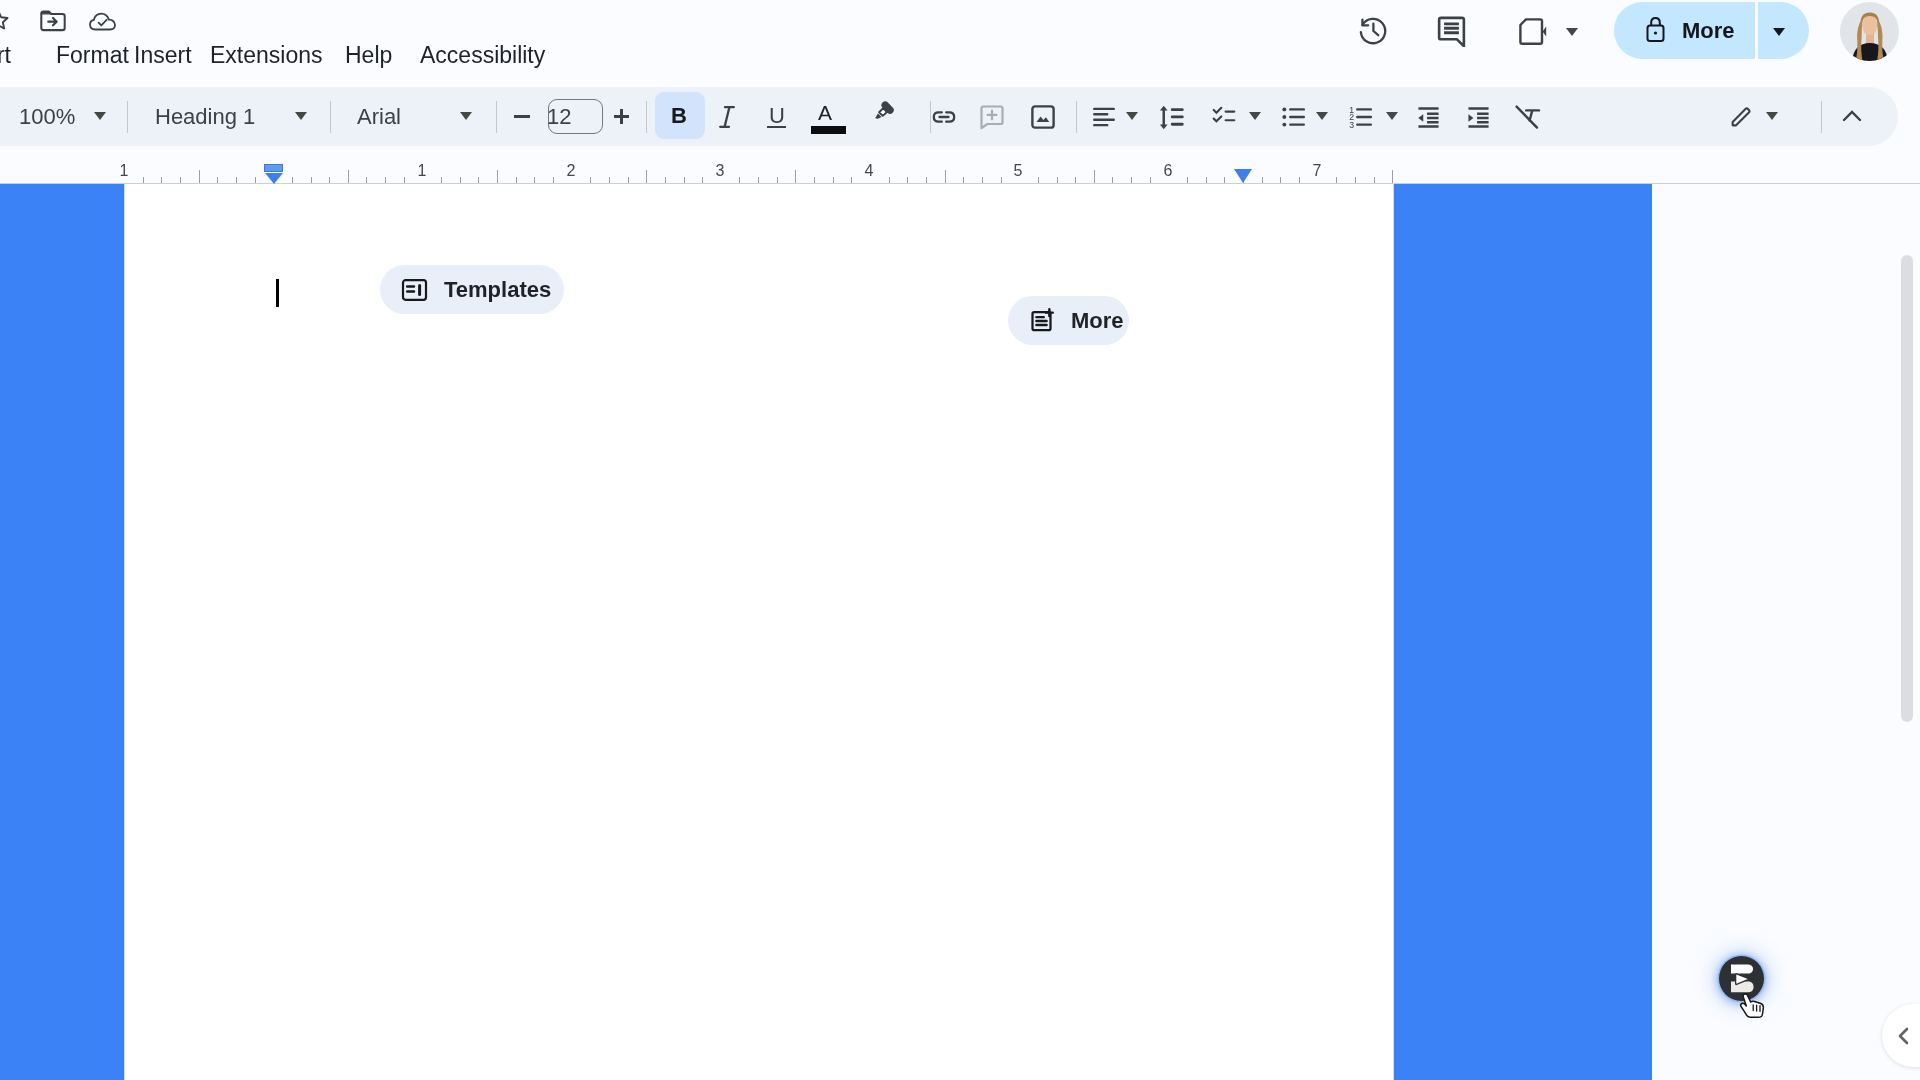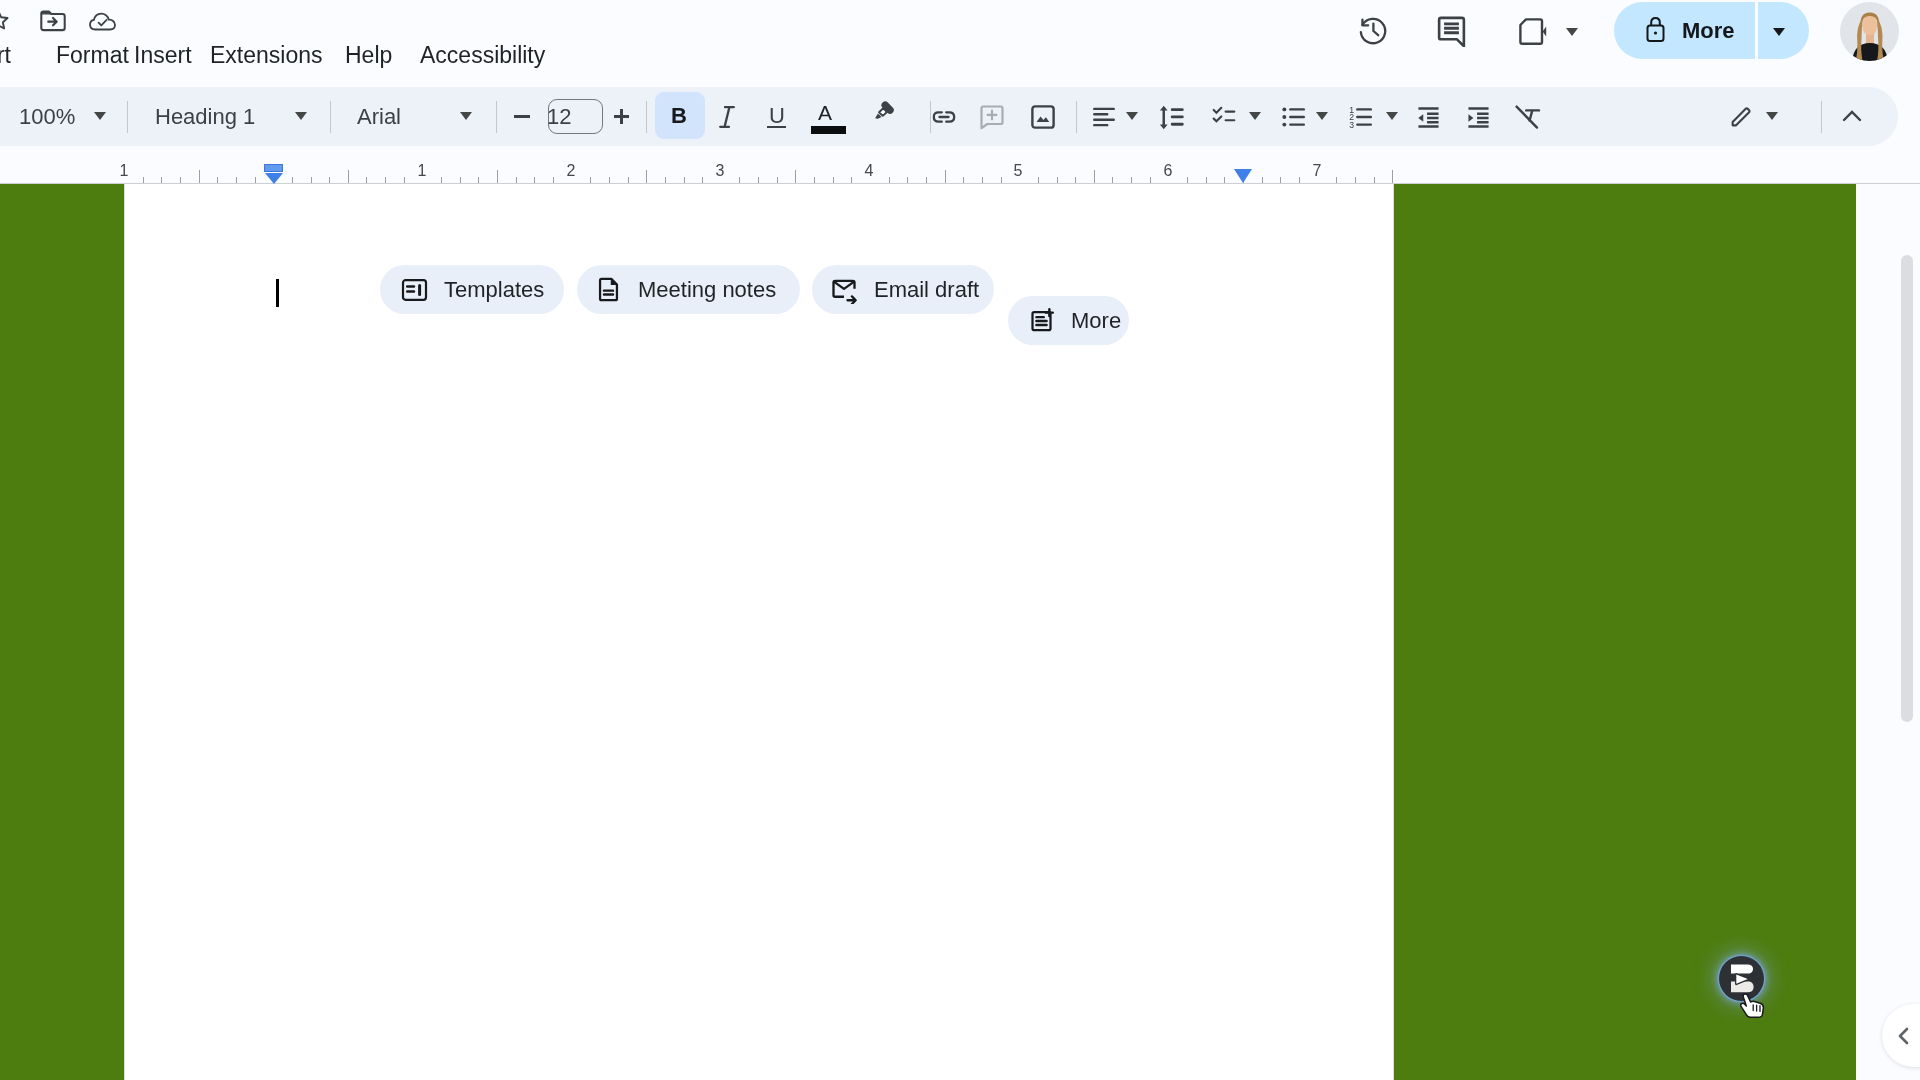--- a/index.html
+++ b/index.html
@@ -16,21 +16,21 @@
   .tsep { position:absolute; top:101px; width:1px; height:32px; background:#c3c7cc; }
   .ttext { position:absolute; top:104px; font-size:22px; color:#3d4145; }
   .arr { position:absolute; width:0; height:0; border-left:6.5px solid transparent;
     border-right:6.5px solid transparent; border-top:8px solid #444746; }
   
   #ruler { position:absolute; left:0; top:146px; width:1920px; height:38px; background:#fafcff; }
   #rline { position:absolute; left:0; top:183px; width:1920px; height:1px; background:#cdd1d6; }
   .tick { position:absolute; width:1px; background:#9aa0a6; }
   .rnum { position:absolute; top:162px; font-size:16px; color:#44474b; transform:translateX(-50%); }
   
-  #docarea { position:absolute; left:0; top:184px; width:1856px; height:896px; background:#4d7c0f; }
+  #docarea { position:absolute; left:0; top:184px; width:1652px; height:896px; background:#3b82f6;font-weight:bold; }
   #page { position:absolute; left:124px; top:0; width:1270px; height:896px; background:#ffffff;
     border-left:1px solid #d8dbdf; border-right:1px solid #d8dbdf; }
   .chip { position:absolute; top:81px; height:49px; background:#e9eff8; border-radius:24.5px;
     display:flex; align-items:center; font-size:22px; color:#1f2227; }
   .chip svg { flex:0 0 auto; }
   .chip span { margin-left:16px; }
   
   #scrollthumb { position:absolute; left:1901px; top:255px; width:12px; height:467px;
     background:#dbdde1; border-radius:6px; }
   #sidetab { position:absolute; left:1882px; top:1004px; width:76px; height:63px;
@@ -298,36 +298,20 @@
   <div id="docarea">
     <div id="page"></div>
     <div class="chip" style="left:380px; width:184px; padding-left:21px;">
       <svg width="27" height="24" viewBox="0 0 27 24" fill="none" stroke="#17191c" stroke-width="2.2" stroke-linejoin="round">
         <rect x="2" y="2.2" width="23" height="19.6" rx="2.5"></rect>
         <path d="M6.2 8.6 L13 8.6 M6.2 13.4 L13 13.4" stroke-width="2.5" stroke-linecap="round"></path>
         <path d="M18.6 7.6 L18.6 16.4" stroke-width="3" stroke-linecap="round"></path>
       </svg>
       <span>Templates</span>
     </div>
-    <div class="chip" style="left:577px; width:223px; padding-left:18px;">
-      <svg width="27" height="27" viewBox="0 0 24 24" fill="none" stroke="#17191c" stroke-width="2" stroke-linejoin="round">
-        <path d="M4.5 3.8 Q4.5 2.5 5.8 2.5 L14.5 2.5 L19.5 7.5 L19.5 20.2 Q19.5 21.5 18.2 21.5 L5.8 21.5 Q4.5 21.5 4.5 20.2 Z"></path>
-        <path d="M14 2.8 L14 8 L19.2 8 Z" fill="#17191c" stroke="none"></path>
-        <path d="M8 13 L16 13 M8 16.5 L16 16.5" stroke-width="2.2" stroke-linecap="round"></path>
-      </svg>
-      <span>Meeting notes</span>
-    </div>
-    <div class="chip" style="left:812px; width:182px; padding-left:18px;">
-      <svg width="28" height="28" viewBox="0 0 24 24" fill="none" stroke="#17191c" stroke-width="2" stroke-linejoin="round">
-        <path d="M21 11 L21 5.6 Q21 4.2 19.6 4.2 L4.4 4.2 Q3 4.2 3 5.6 L3 16.4 Q3 17.8 4.4 17.8 L12 17.8"></path>
-        <path d="M3.6 5 L12 11 L20.4 5" stroke-linecap="round"></path>
-        <path d="M15 20.8 L21.5 20.8 M18.8 17.5 L22 20.8 L18.8 24" stroke-linecap="round"></path>
-      </svg>
-      <span>Email draft</span>
-    </div>
     <div class="chip" style="left:1008px; width:121px; padding-left:20px;margin-top:31px;">
       <svg width="27" height="27" viewBox="0 0 24 24" fill="none" stroke="#17191c" stroke-width="2" stroke-linejoin="round">
         <rect x="4" y="4.5" width="16" height="16" rx="1.5"></rect>
         <path d="M7.5 9 L14 9 M7.5 12.5 L16.5 12.5 M7.5 16 L16.5 16" stroke-width="2.2" stroke-linecap="round"></path>
         <path d="M19 2 L19 8 M16 5 L22 5" stroke-width="2.2" stroke-linecap="round"></path>
       </svg>
       <span>More</span>
     </div>
     <div id="cursor" style="left:276px; top:95px;"></div>
   </div>

